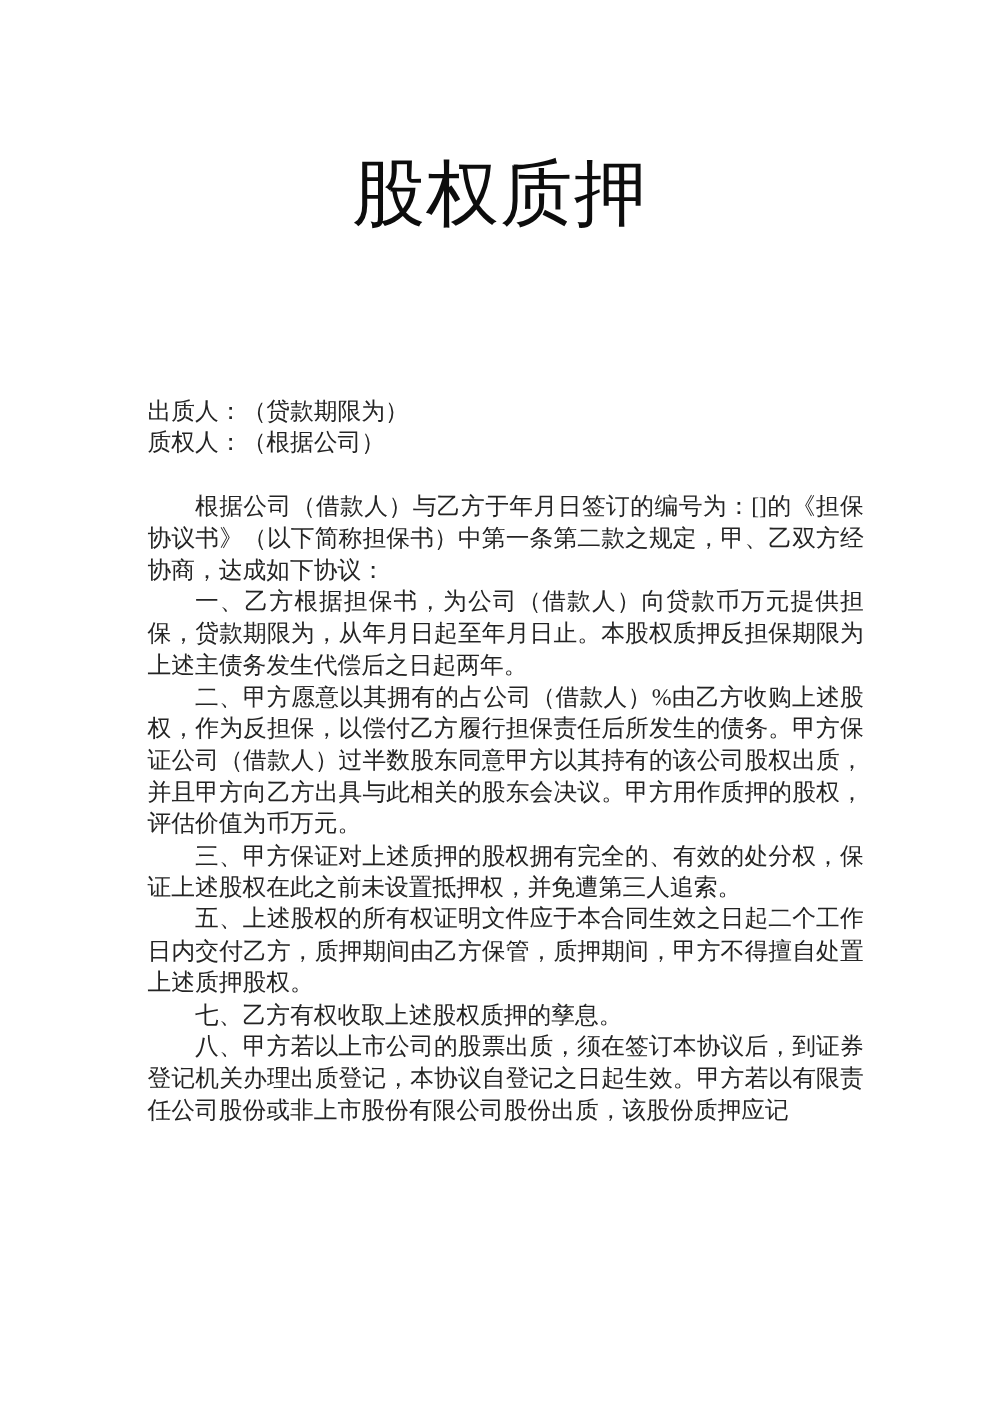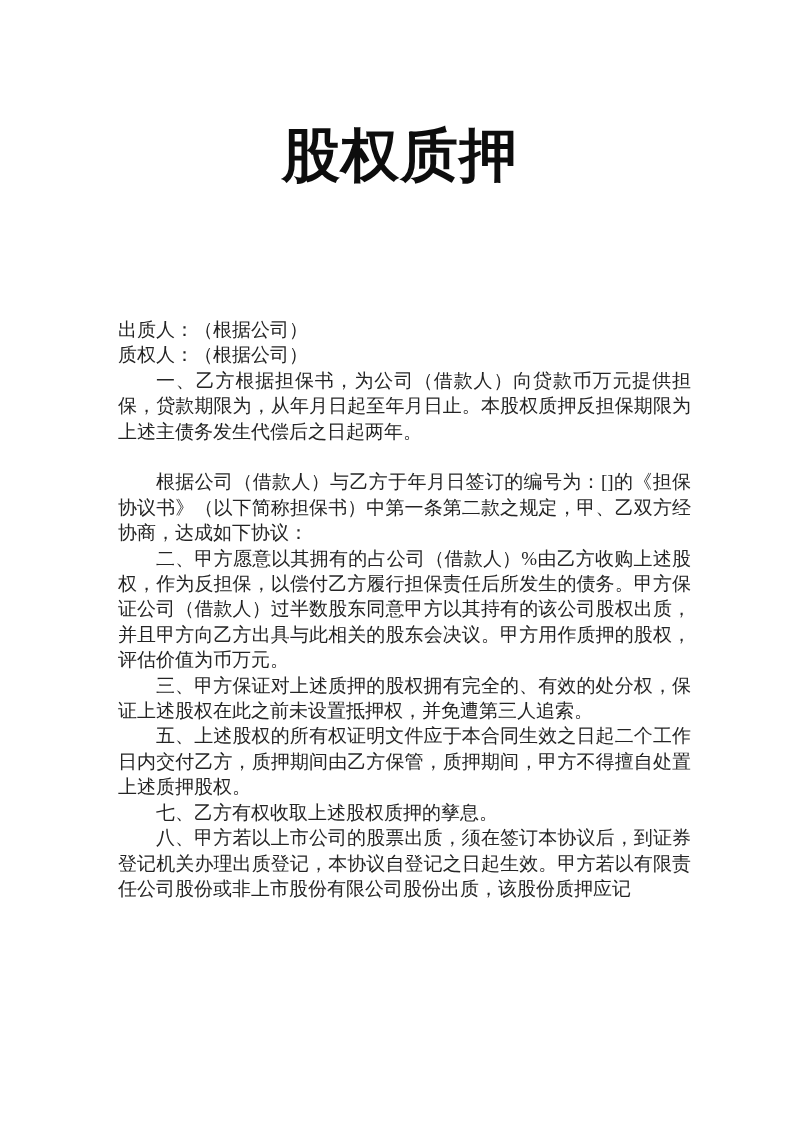--- a/index.html
+++ b/index.html
@@ -21,21 +21,21 @@
     color: #212121;
   }
   .doc-title {
     position: absolute;
     top: 122px;
     left: 0;
     width: 100%;
     margin: 0;
     text-align: center;
     font-family: "Liberation Sans", sans-serif;
-    font-weight: 700;
+    font-weight: 400;
     font-size: 58px;
     line-height: 1.15;
     letter-spacing: 1px;
     color: #0d0d0d;
   }
   .doc-body {
     position: absolute;
     left: 118px;
     top: 317px;
     width: 573px;
@@ -58,27 +58,27 @@
 </style>
 </head>
 <body>
 
 <div class="page">
 
   <h1 class="doc-title">股权质押</h1>
 
   <div class="doc-body">
 
-    <p class="party-line">出质人：（根据公司）</p>
+    <p class="party-line">出质人：（贷款期限为）</p>
 
     <p class="party-line">质权人：（根据公司）</p>
 
+    <p class="para preamble">根据公司（借款人）与乙方于年月日签订的编号为：[]的《担保协议书》（以下简称担保书）中第一条第二款之规定，甲、乙双方经协商，达成如下协议：</p>
+
     <p class="para">一、乙方根据担保书，为公司（借款人）向贷款币万元提供担保，贷款期限为，从年月日起至年月日止。本股权质押反担保期限为上述主债务发生代偿后之日起两年。</p>
-
-    <p class="para preamble">根据公司（借款人）与乙方于年月日签订的编号为：[]的《担保协议书》（以下简称担保书）中第一条第二款之规定，甲、乙双方经协商，达成如下协议：</p>
 
     <p class="para">二、甲方愿意以其拥有的占公司（借款人）%由乙方收购上述股权，作为反担保，以偿付乙方履行担保责任后所发生的债务。甲方保证公司（借款人）过半数股东同意甲方以其持有的该公司股权出质，并且甲方向乙方出具与此相关的股东会决议。甲方用作质押的股权，评估价值为币万元。</p>
 
     <p class="para">三、甲方保证对上述质押的股权拥有完全的、有效的处分权，保证上述股权在此之前未设置抵押权，并免遭第三人追索。</p>
 
 
     <p class="para">五、上述股权的所有权证明文件应于本合同生效之日起二个工作日内交付乙方，质押期间由乙方保管，质押期间，甲方不得擅自处置上述质押股权。</p>
 
 
     <p class="para">七、乙方有权收取上述股权质押的孳息。</p>

